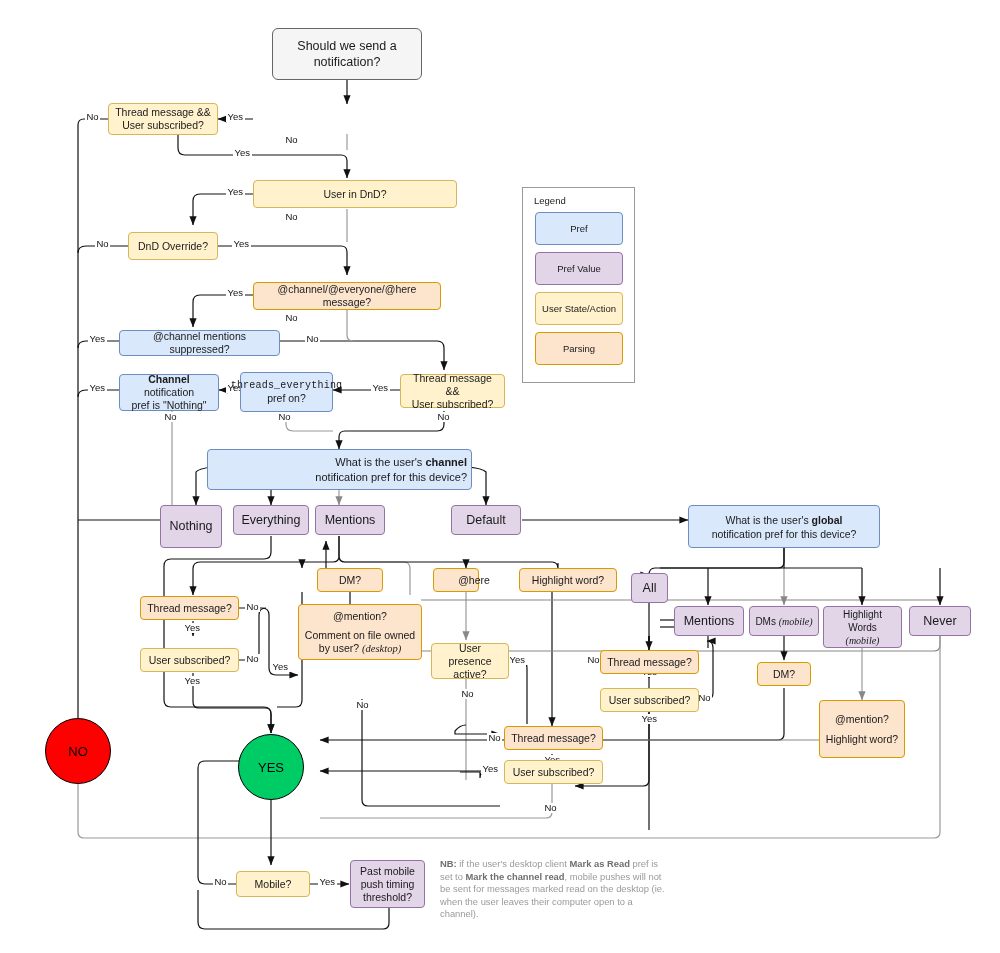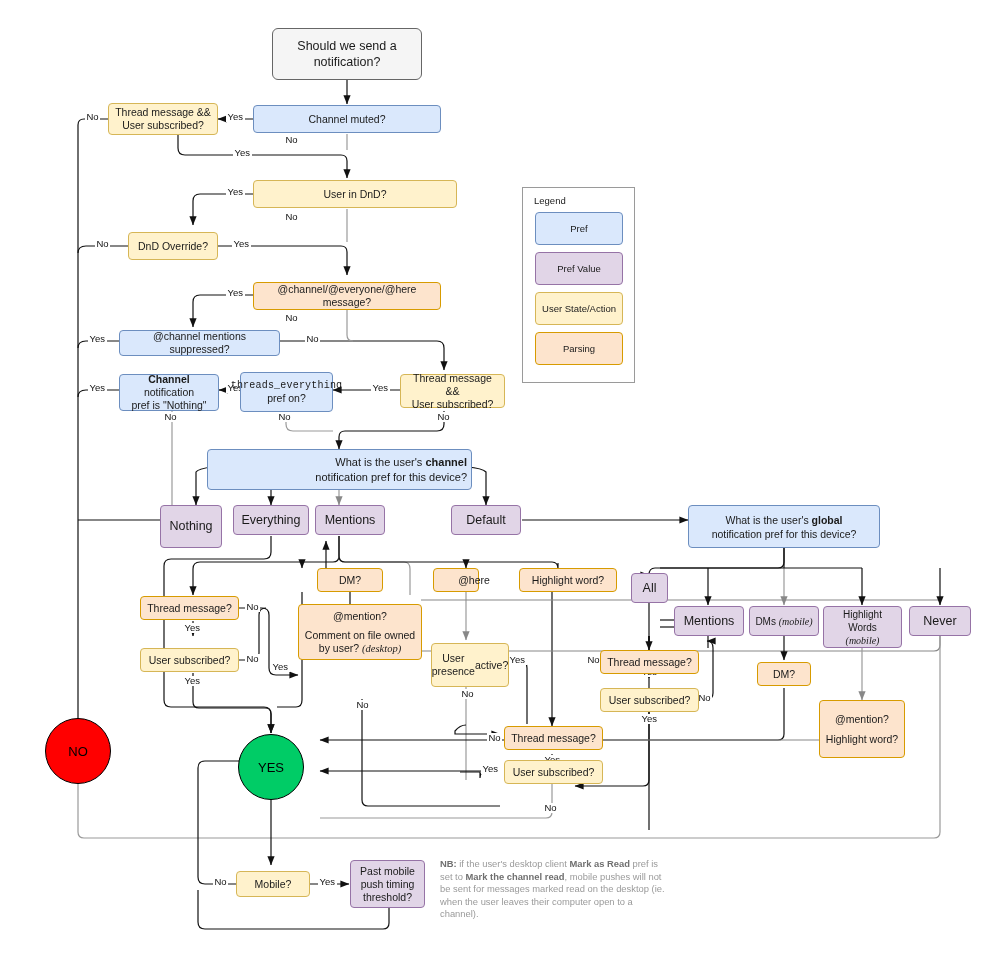--- a/index.html
+++ b/index.html
@@ -233,23 +233,20 @@
   <div class="elabel" style="left:481px;top:764px;">Yes</div>
   <div class="elabel" style="left:543px;top:803px;">No</div>
 
   <div class="elabel" style="left:213px;top:877px;">No</div>
   <div class="elabel" style="left:318px;top:877px;">Yes</div>
 
   <div class="node start" style="left:272px;top:28px;width:150px;height:52px;">
     <span>Should we send a notification?</span>
   </div>
 
-  <div class="node pref" style="left:253px;top:105px;width:188px;height:28px;">
-    <span>Channel muted?</span>
-  </div>
 
   <div class="node state" style="left:108px;top:103px;width:110px;height:32px;flex-direction:column;">
     <span>Thread message &amp;&amp;</span>
     <span>User subscribed?</span>
   </div>
 
   <div class="node state" style="left:253px;top:180px;width:204px;height:28px;">
     <span>User in DnD?</span>
   </div>
 
@@ -336,21 +333,21 @@
   <div class="node state" style="left:140px;top:648px;width:99px;height:24px;">
     <span>User subscribed?</span>
   </div>
 
   <div class="node parsing" style="left:298px;top:604px;width:124px;height:56px;flex-direction:column;justify-content:center;">
     <span style="margin-bottom:6px;">@mention?</span>
     <span>Comment on file owned</span>
     <span><span>by user? </span><i class="it">(desktop)</i></span>
   </div>
 
-  <div class="node state" style="left:431px;top:643px;width:78px;height:44px;flex-direction:row;">
+  <div class="node state" style="left:431px;top:643px;width:78px;height:36px;flex-direction:column;">
     <span>User presence</span>
     <span>active?</span>
   </div>
 
   <div class="node parsing" style="left:504px;top:726px;width:99px;height:24px;">
     <span>Thread message?</span>
   </div>
   <div class="node state" style="left:504px;top:760px;width:99px;height:24px;">
     <span>User subscribed?</span>
   </div>

